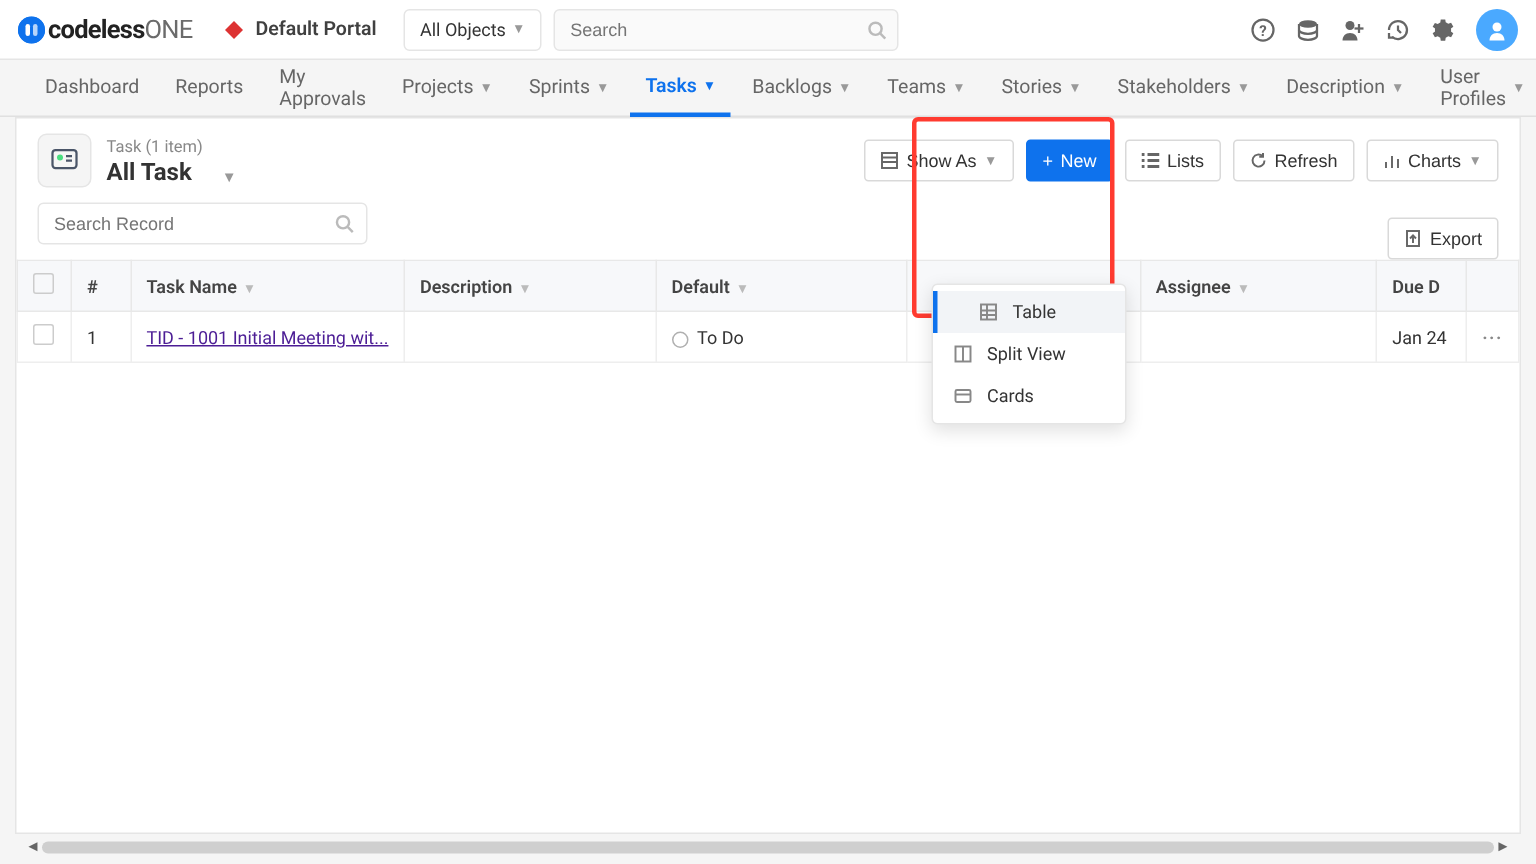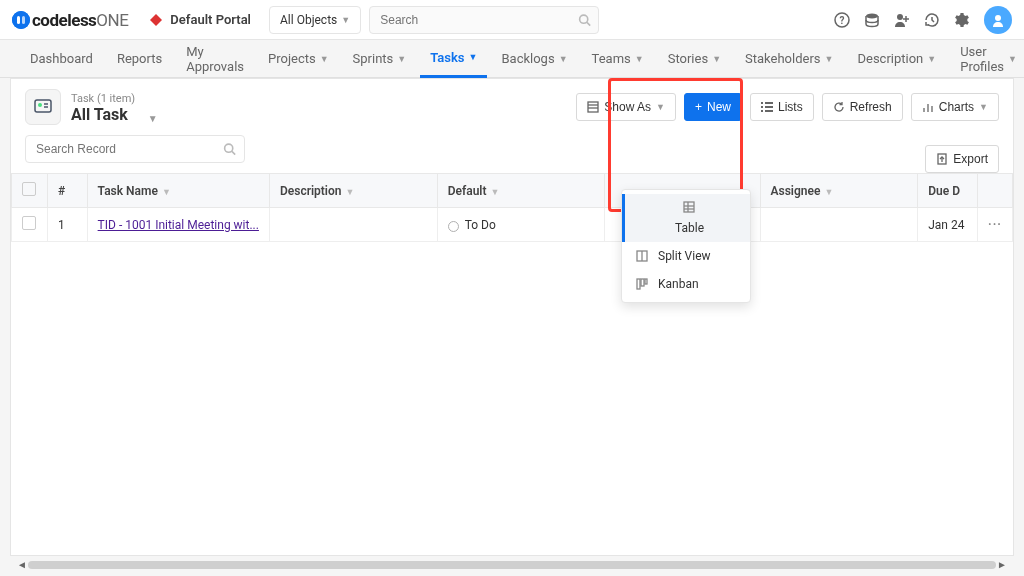--- a/index.html
+++ b/index.html
@@ -38,21 +38,21 @@
 th { background: #f7f8fa; border: 1px solid #e8e8e8; padding: 8px 10px; text-align: left; font-weight: 600; color: #444; white-space: nowrap; }
 th .sort-ic { color: #bbb; font-size: 9px; margin-left: 4px; }
 td { border: 1px solid #eee; padding: 8px 10px; white-space: nowrap; }
 .checkbox { width: 14px; height: 14px; border: 1px solid #ccc; border-radius: 2px; display: inline-block; }
 .link { color: #4c1d95; text-decoration: underline; }
 .status-cell { display: flex; align-items: flex-end; gap: 6px; color: #333; }
 .status-circle { width: 11px; height: 11px; border: 1.5px solid #b0b0b0; border-radius: 50%; }
 .kebab { color: #888; letter-spacing: 1px; font-weight: 700; cursor: pointer; }
 .dropdown { position: absolute; top: 110px; left: 610px; width: 130px; background: #fff; border: 1px solid #e5e5e5; box-shadow: 0 4px 12px rgba(0,0,0,0.12); border-radius: 4px; padding: 4px 0; z-index: 10; }
 .dd-item { padding: 7px 14px; display: flex; align-items: center; gap: 8px; font-size: 12px; color: #333; cursor: pointer; }
-.dd-item.sel { background: #f2f4f7; border-left: 3px solid #0e72ed; padding-left: 18px; flex-direction: column; }
+.dd-item.sel { background: #f2f4f7; border-left: 3px solid #0e72ed; padding-left: 28px; }
 .dd-ic { color: #888; font-size: 12px; width: 14px; }
 .highlight-box { position: absolute; border: 3px solid #ff3b30; border-radius: 4px; pointer-events: none; }
 .hscroll { position: absolute; bottom: 4px; left: 16px; right: 16px; height: 14px; background: #f5f5f5; }
 .hscroll-thumb { position: absolute; left: 12px; top: 3px; right: 12px; height: 8px; background: #cfcfcf; border-radius: 4px; }
 .hscroll-arrow { position: absolute; top: 0; width: 12px; text-align: center; font-size: 10px; color: #666; line-height: 14px; }
 .hscroll-arrow.l { left: 0; }
 .hscroll-arrow.r { right: 0; }
 svg { display: block; }
 </style>
 </head>
@@ -318,26 +318,25 @@
           <svg width="12" height="12" viewBox="0 0 12 12" fill="none" stroke="#888" stroke-width="1.3">
             <rect x="1" y="1" width="10" height="10"></rect>
             <line x1="6" y1="1" x2="6" y2="11"></line>
           </svg>
         </span>
       <span>Split View</span>
     </div>
     <div class="dd-item">
       <span class="dd-ic">
           <svg width="12" height="12" viewBox="0 0 12 12" fill="none" stroke="#888" stroke-width="1.3">
-            <rect x="1" y="1" width="3" height="10"></rect>
-            <rect x="5" y="1" width="3" height="7"></rect>
-            <rect x="9" y="1" width="2" height="5"></rect>
+            <rect x="1" y="2" width="10" height="8" rx="1"></rect>
+            <line x1="1" y1="5" x2="11" y2="5"></line>
           </svg>
         </span>
-      <span>Kanban</span>
+      <span>Cards</span>
     </div>
   </div>
 
 </div>
 
 <div class="highlight-box" style="top:78px;left:608px;width:135px;height:134px"></div>
 
 <div class="hscroll">
   <span class="hscroll-arrow l">◄</span>
   <div class="hscroll-thumb"></div>

